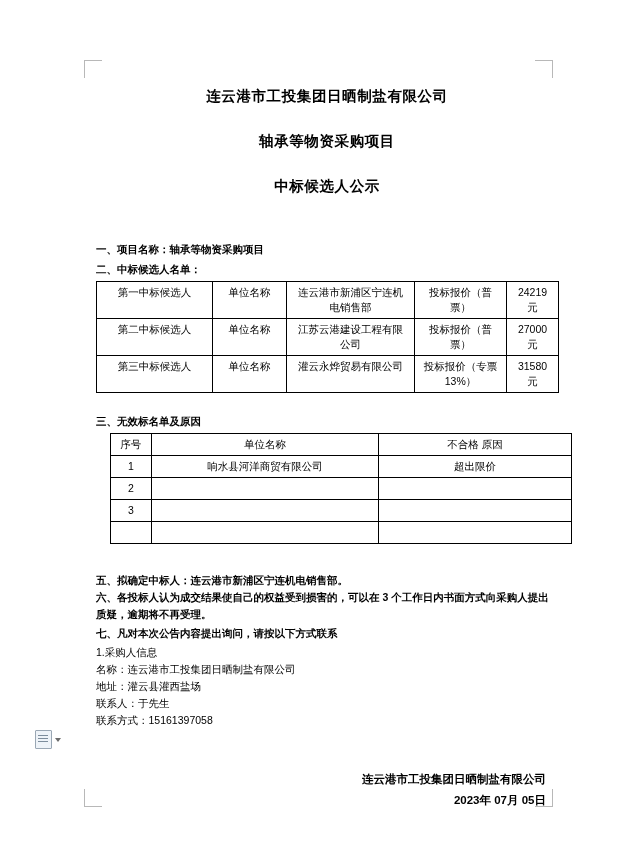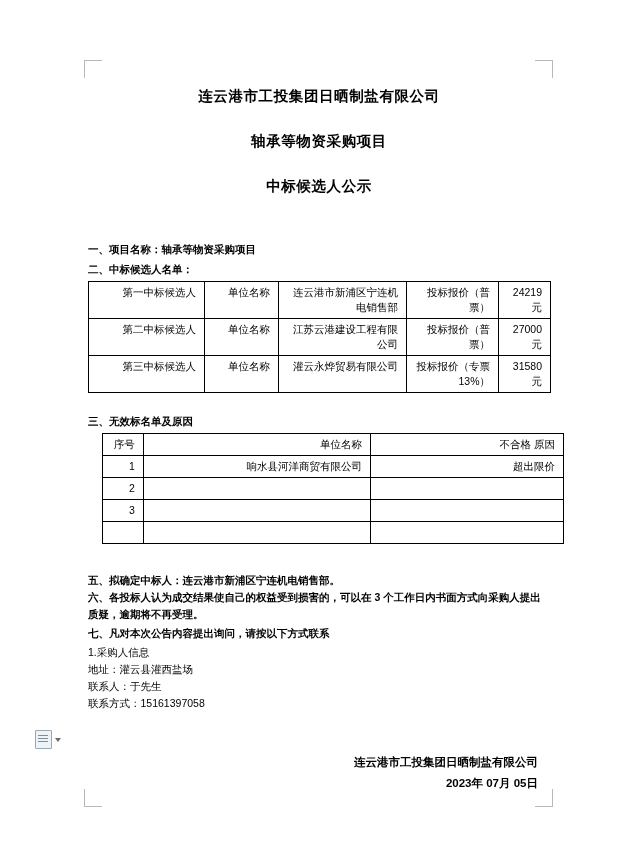--- a/index.html
+++ b/index.html
@@ -23,21 +23,21 @@
   
   .mark {
     position: absolute;
     background: #b8b8b8;
   }
   .mark.h { height: 1px; width: 18px; }
   .mark.v { width: 1px; height: 18px; }
 
   .sheet {
     position: absolute;
-    left: 88px;
+    left: 96px;
     top: 60px;
     width: 462px;
     height: 700px;
   }
 
   .title {
     text-align: center;
     font-weight: bold;
     font-size: 14.5px;
     letter-spacing: 0.6px;
@@ -61,21 +61,21 @@
     width: 100%;
     margin-top: 3px;
     table-layout: fixed;
   }
   table.tbl td, table.tbl th {
     border: 1px solid #000;
     font-size: 10.5px;
     padding: 3px 8px;
     vertical-align: top;
     font-weight: normal;
-    text-align: right;
+    text-align: center;
     line-height: 15px;
   }
   .t-cand col.c1 { width: 116px; }
   .t-cand col.c2 { width: 74px; }
   .t-cand col.c3 { width: 128px; }
   .t-cand col.c4 { width: 92px; }
   .t-cand col.c5 { width: 52px; }
 
   .sec3 { margin-top: 20px; }
 
@@ -228,20 +228,21 @@
         </tr>
       </tbody>
     </table>
 
     <p class="body-text sec5">五、拟确定中标人：连云港市新浦区宁连机电销售部。</p>
     <p class="body-text sec6">六、各投标人认为成交结果使自己的权益受到损害的，可以在 3 个工作日内书面方式向采购人提出质疑，逾期将不再受理。</p>
     <p class="body-text sec7">七、凡对本次公告内容提出询问，请按以下方式联系</p>
 
     <div class="contact-block">
       <div>1.采购人信息</div>
+      <div>名称：连云港市工投集团日晒制盐有限公司</div>
       <div>地址：灌云县灌西盐场</div>
       <div>联系人：于先生</div>
       <div>联系方式：15161397058</div>
     </div>
 
     <div class="signature">
       <div>连云港市工投集团日晒制盐有限公司</div>
       <div>2023年 07月 05日</div>
     </div>
 

